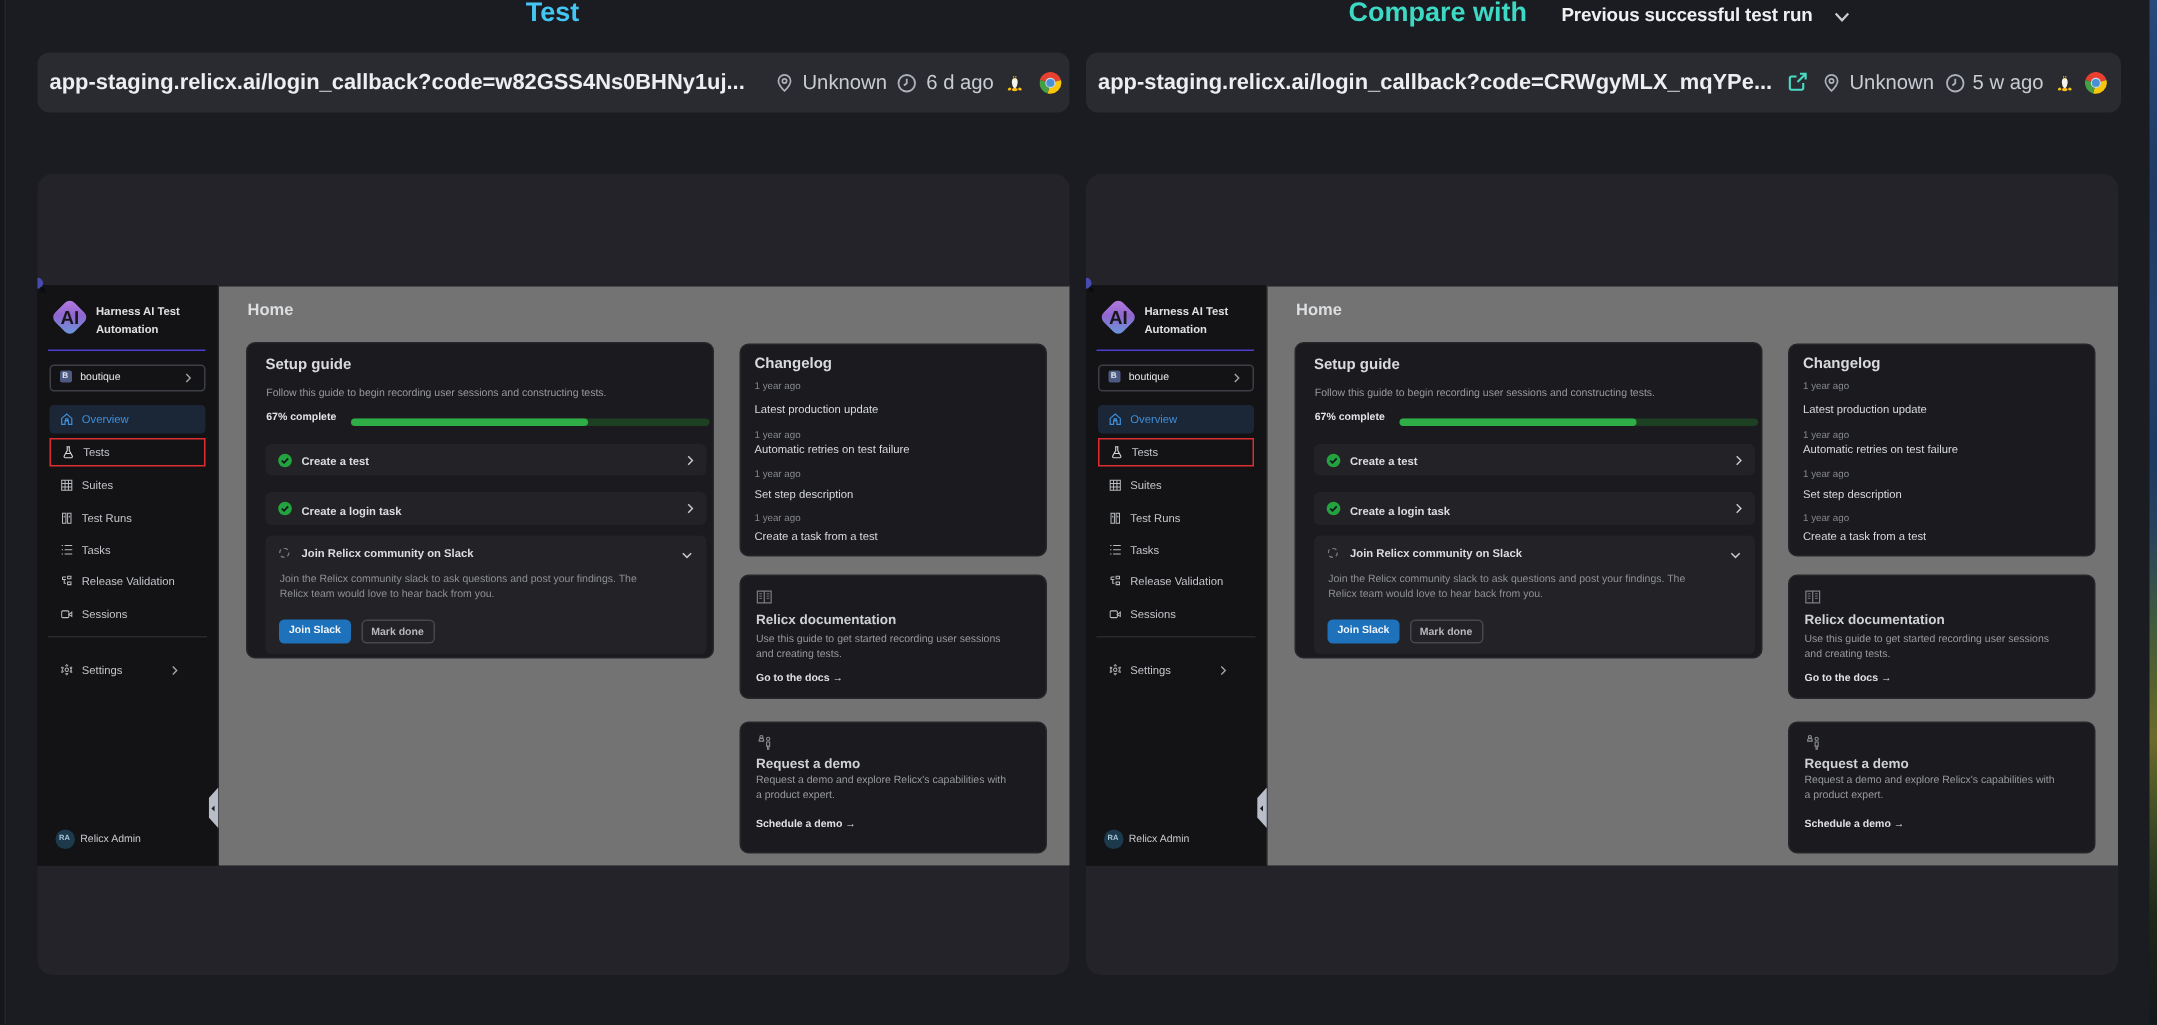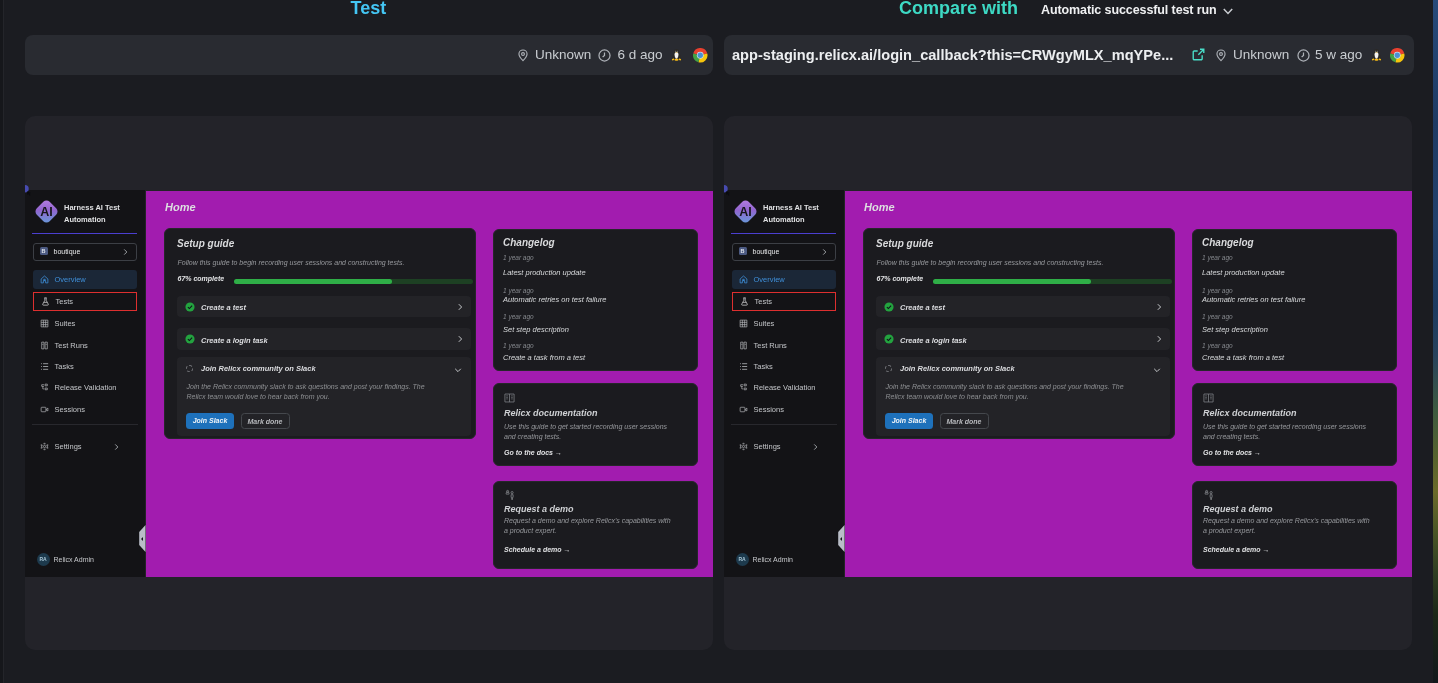--- a/index.html
+++ b/index.html
@@ -20,21 +20,21 @@
 .chev { position:absolute; top:50%; transform:translateY(-50%); }
 .mrow { position:absolute; left:7.5px; width:104.5px; height:19px; display:flex; align-items:center; font-size:7.5px; color:#c3c5c8; }
 .mrow .mic { margin:0 6px 0 7px; flex:none; }
 .mrow.ov { top:80px; background:#1b2737; border-radius:3px; }
 .mrow.tests { top:101.5px; border:1.5px solid #dd2f2f; }
 .sdiv { position:absolute; left:7px; top:233.5px; width:106px; height:1px; background:#28282d; }
 .usr { position:absolute; left:11.5px; top:363px; display:flex; align-items:center; font-size:7px; color:#c6c8cb; }
 .ra { width:13px; height:13px; background:#1d3a4d; border-radius:50%; color:#a8c6d6; font-size:5px; font-weight:bold; text-align:center; line-height:13px; margin-right:4px; flex:none; }
 .handle { position:absolute; left:113.5px; top:335px; width:7px; height:27px; background:#b9bdc7; clip-path:polygon(100% 0%, 100% 100%, 10% 74%, 10% 26%); }
 .harr { position:absolute; left:2px; top:11.5px; border:2px solid transparent; border-right-color:#17181c; border-left:none; }
-.content { position:absolute; left:120.5px; top:0; width:567.5px; height:386.5px; background:#a21caf; border-top:1px solid #232327;font-style:italic; }
+.content { position:absolute; left:120.5px; top:0; width:567.5px; height:386.5px; background:#737373; border-top:1px solid #232327; }
 .home { position:absolute; left:19.5px; top:10px; font-size:11px; font-weight:bold; color:#dcdee0; }
 .pcard { position:absolute; background:#1b1b1f; border:1px solid #26262a; border-radius:6px; }
 .ctitle { position:absolute; font-size:10px; font-weight:bold; color:#d9dadc; }
 .ctitle2 { position:absolute; left:10px; font-size:9px; font-weight:bold; color:#cfd1d4; }
 .gray7 { position:absolute; font-size:7px; color:#97999d; line-height:9.5px; }
 .w7b { position:absolute; font-size:7px; font-weight:bold; color:#e3e4e6; }
 .pbar { position:absolute; left:69px; top:50px; width:238.5px; height:5px; background:#1d4023; border-radius:2.5px; }
 .pfill { width:158px; height:5px; background:#2fae47; border-radius:2.5px; }
 .trow { position:absolute; left:11.5px; width:294.5px; background:#232327; border-radius:4px; }
 .gchk { position:absolute; left:8px; top:6px; }
@@ -49,26 +49,27 @@
 .clink { position:absolute; left:10px; font-size:7px; font-weight:bold; color:#e0e1e3; }
 .cursor { position:absolute; width:11px; height:11px; }
 .sliver { position:absolute; right:0; top:0; width:5px; height:683px;
   background:linear-gradient(180deg,#274a7a 0%,#1e3a63 18%,#22406b 32%,#1c3a60 45%,#28425c 52%,#3d5a40 60%,#56622d 67%,#6b6a2a 72%,#4a5526 78%,#2e3d22 84%,#1c2718 90%,#12181b 100%); }
 .lline { position:absolute; left:0; top:0; width:4px; height:683px; background:#16171b; border-right:1px solid #24252a; }
 </style></head>
 <body>
 <div id="root">
   <div class="ttl" style="left:350.5px;color:#44c6f4">Test</div>
   <div class="ttl" style="left:899px;color:#3dd9c4">Compare with</div>
-  <div class="ttl" style="left:1041px;color:#eff0f2;font-size:12.5px;top:2.5px;letter-spacing:-0.1px">Automatic successful test run</div>
+  <div class="ttl" style="left:1041px;color:#eff0f2;font-size:12.5px;top:2.5px;letter-spacing:-0.1px">Previous successful test run</div>
   <svg style="position:absolute;left:1221.5px;top:6.5px" width="12" height="9" viewBox="0 0 12 9">
       <path d="M1.8 2 L6 6.5 L10.2 2" stroke="#c9ccd1" stroke-width="1.5" fill="none"></path>
     </svg>
 
     <div class="ubar" style="left:25px;width:688px">
+      <span class="uurl">app-staging.relicx.ai/login_callback?code=w82GSS4Ns0BHNy1uj...</span>
       <svg style="position:absolute;left:492px;top:14px" width="12" height="13" viewBox="0 0 16 16">
         <path d="M8 14.8 C8 14.8 2.6 9.6 2.6 6 a5.4 5.4 0 0 1 10.8 0 C13.4 9.6 8 14.8 8 14.8 Z" stroke="#aeb2b8" stroke-width="1.5" fill="none"></path>
         <circle cx="8" cy="6" r="1.9" stroke="#aeb2b8" stroke-width="1.5" fill="none"></circle>
       </svg>
       <span class="umeta" style="left:510px">Unknown</span>
       <svg style="position:absolute;left:572.5px;top:14px" width="13" height="13" viewBox="0 0 16 16">
         <circle cx="8" cy="8" r="6.8" stroke="#aeb2b8" stroke-width="1.5" fill="none"></circle>
         <path d="M8 4.3 V8 L5.7 9.9" stroke="#aeb2b8" stroke-width="1.5" fill="none"></path>
       </svg>
       <span class="umeta" style="left:592.5px">6 d ago</span>
@@ -83,21 +84,21 @@
       <svg style="position:absolute;left:668px;top:13px" width="14.5" height="14.5" viewBox="0 0 24 24">
         <path d="M12 12 L0.4 8.9 A12 12 0 0 1 23.6 8.9 Z" fill="#e8402f"></path>
         <path d="M12 12 L23.6 8.9 A12 12 0 0 1 8.9 23.6 Z" fill="#f7c50c"></path>
         <path d="M12 12 L8.9 23.6 A12 12 0 0 1 0.4 8.9 Z" fill="#45a043"></path>
         <circle cx="12" cy="12" r="5.6" fill="#c7dced"></circle>
         <circle cx="12" cy="12" r="4.4" fill="#4a8fd4"></circle>
       </svg>
     </div>
 
     <div class="ubar" style="left:724px;width:690px">
-      <span class="uurl">app-staging.relicx.ai/login_callback?this=CRWgyMLX_mqYPe...</span>
+      <span class="uurl">app-staging.relicx.ai/login_callback?code=CRWgyMLX_mqYPe...</span>
       <svg style="position:absolute;left:468px;top:13px" width="13" height="13" viewBox="0 0 16 16">
         <path d="M12.5 9 v4.2 a1.3 1.3 0 0 1 -1.3 1.3 H2.8 a1.3 1.3 0 0 1 -1.3 -1.3 V5 a1.3 1.3 0 0 1 1.3 -1.3 H7" stroke="#49ddc8" stroke-width="1.7" fill="none"></path>
         <path d="M9.8 1.5 h4.7 v4.7 M14.2 1.8 L7.8 8.2" stroke="#49ddc8" stroke-width="1.7" fill="none"></path>
       </svg>
       <svg style="position:absolute;left:490.5px;top:14px" width="12" height="13" viewBox="0 0 16 16">
         <path d="M8 14.8 C8 14.8 2.6 9.6 2.6 6 a5.4 5.4 0 0 1 10.8 0 C13.4 9.6 8 14.8 8 14.8 Z" stroke="#aeb2b8" stroke-width="1.5" fill="none"></path>
         <circle cx="8" cy="6" r="1.9" stroke="#aeb2b8" stroke-width="1.5" fill="none"></circle>
       </svg>
       <span class="umeta" style="left:509px">Unknown</span>
       <svg style="position:absolute;left:573px;top:14px" width="13" height="13" viewBox="0 0 16 16">

